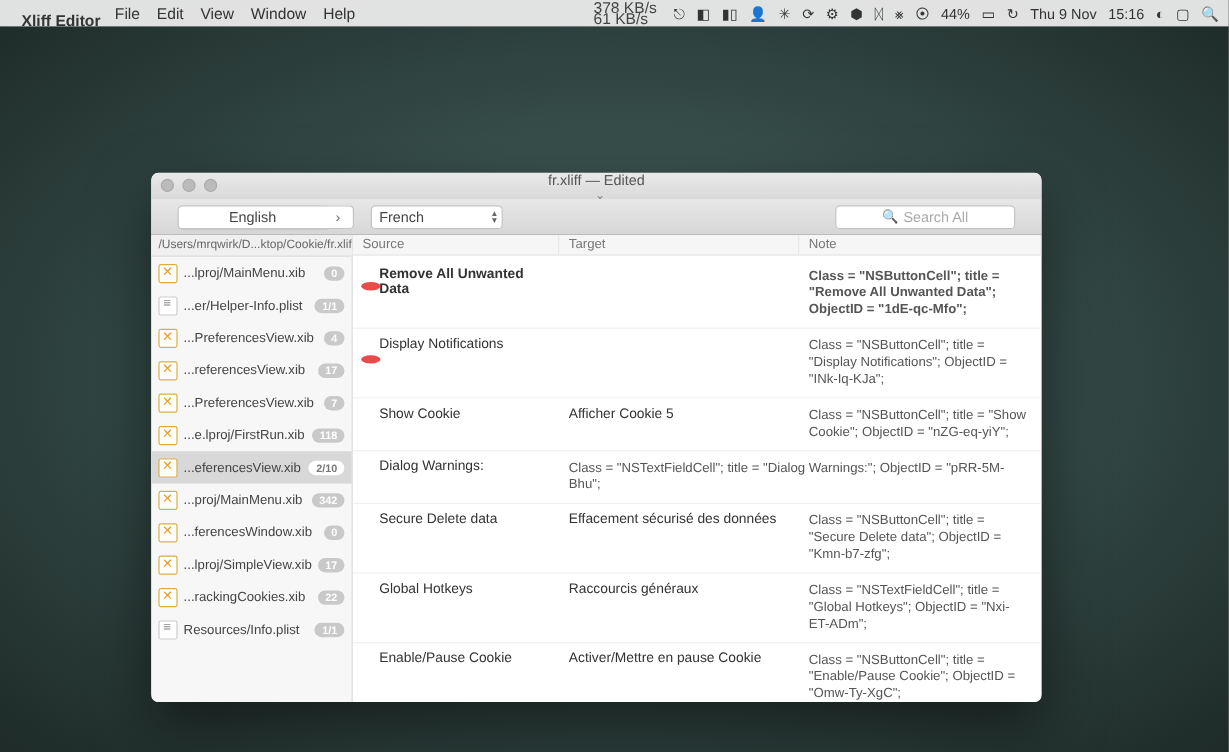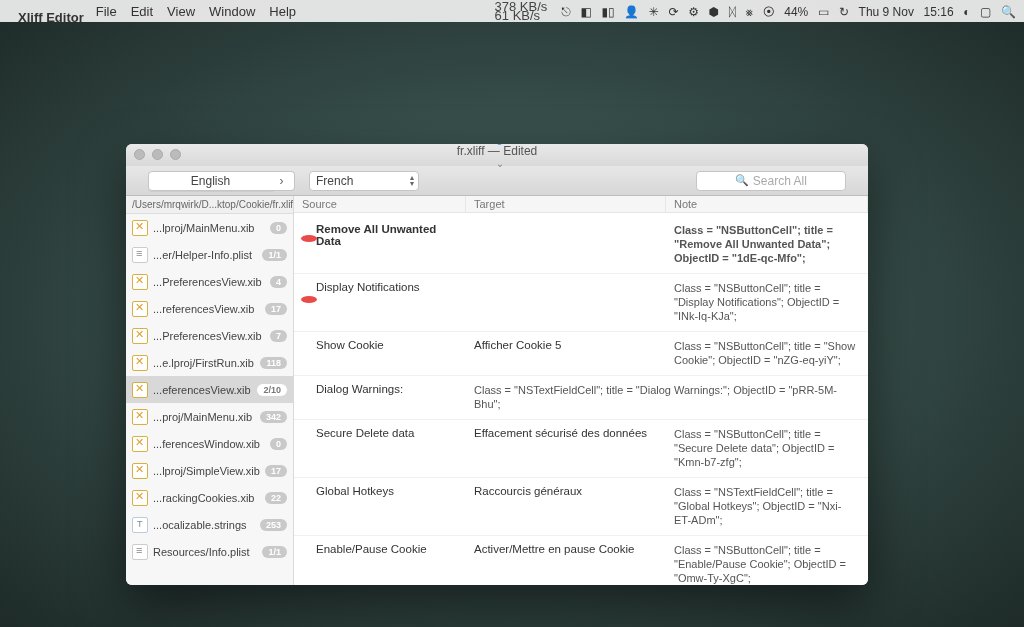--- a/index.html
+++ b/index.html
@@ -182,25 +182,20 @@
             <div class="ficon "></div>
     <div class="fname">...lproj/SimpleView.xib</div>
     <div class="badge">17</div>
           </div>
           <div class="srow">
             <div class="ficon "></div>
     <div class="fname">...rackingCookies.xib</div>
     <div class="badge">22</div>
           </div>
           <div class="srow">
-            <div class="ficon txt"></div>
-    <div class="fname">...ocalizable.strings</div>
-    <div class="badge">253</div>
-          </div>
-          <div class="srow">
             <div class="ficon plist"></div>
     <div class="fname">Resources/Info.plist</div>
     <div class="badge">1/1</div>
           </div>
         </div>
     </div>
     <div class="table">
       <div class="thead">
         <div class="c1">Source</div>
         <div class="c2">Target</div>

